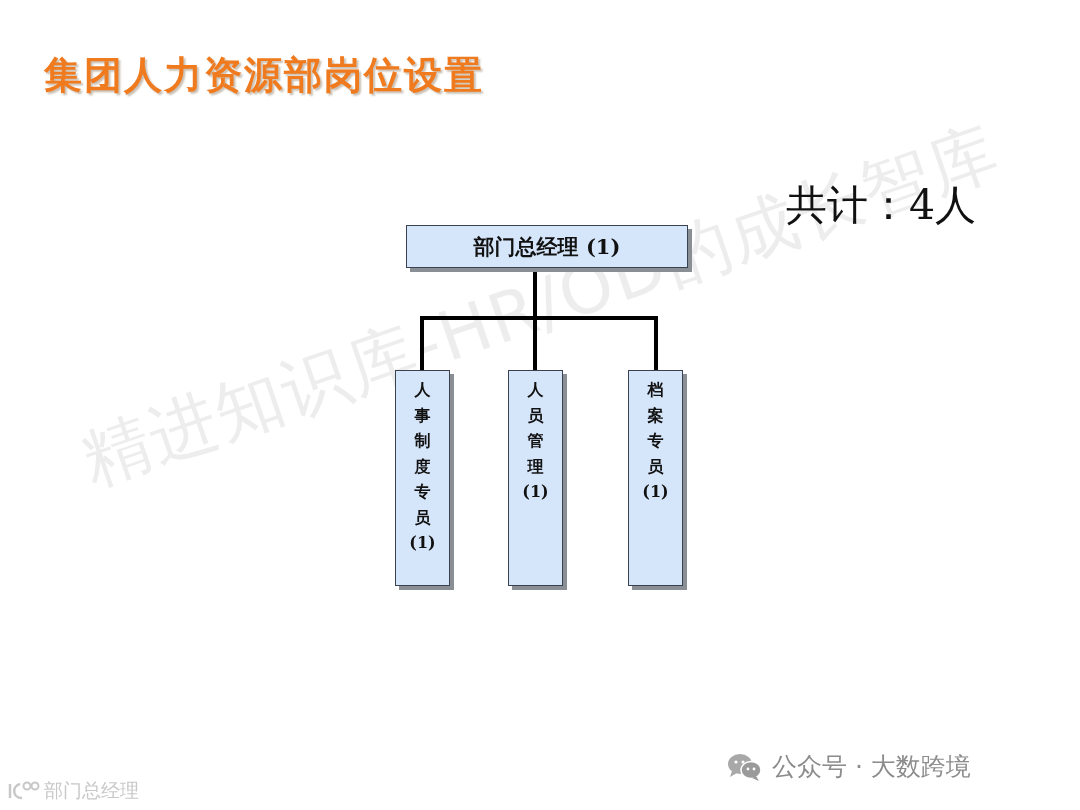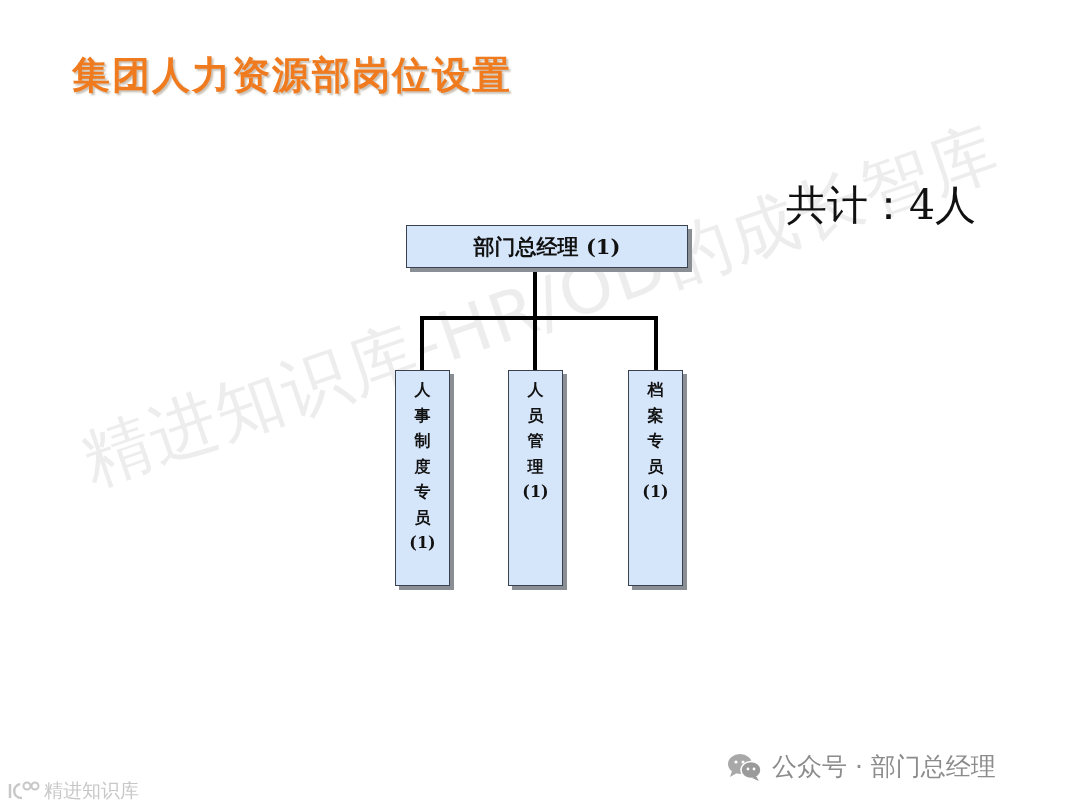--- a/index.html
+++ b/index.html
@@ -7,21 +7,20 @@
     width: 1080px; height: 810px; position: relative; overflow: hidden;
     background: #ffffff;
     font-family: "DejaVu Serif", "Liberation Serif", serif;
   }
   .title {
     position: absolute; left: 44px; top: 50px;
     font-size: 38px; font-weight: bold; letter-spacing: 2px;
     color: #f07a1e;
     text-shadow: 2px 2px 2px #c9c0b4;
     white-space: nowrap;
-    margin-left: 28px;
   }
   .total {
     position: absolute; left: 786px; top: 178px;
     font-size: 41px; color: #111;
     font-family: "DejaVu Serif", serif;
     white-space: nowrap;
   }
   .box {
     position: absolute;
     background: #d6e6fa;
@@ -116,24 +115,24 @@
   <svg class="wechat-icon" viewBox="0 0 38 30">
     <ellipse cx="14" cy="12" rx="12" ry="10" fill="#a8a8a8"></ellipse>
     <path d="M6 19 L4 25 L11 21 Z" fill="#a8a8a8"></path>
     <ellipse cx="25" cy="18" rx="10" ry="8.5" fill="#9a9a9a" stroke="#fff" stroke-width="1.5"></ellipse>
     <path d="M30 24 L33 29 L26 26 Z" fill="#9a9a9a"></path>
     <circle cx="10" cy="10" r="1.6" fill="#fff"></circle>
     <circle cx="17" cy="10" r="1.6" fill="#fff"></circle>
     <circle cx="22" cy="17" r="1.4" fill="#fff"></circle>
     <circle cx="28" cy="17" r="1.4" fill="#fff"></circle>
   </svg>
-  <span>公众号 · 部门总经理</span>
+  <span>公众号 · 大数跨境</span>
 </div>
 
 <div class="footer-left">
   <svg class="logo-icon" viewBox="0 0 34 22">
     <path d="M4 4 L4 18" stroke="#c8c8c8" stroke-width="2.5" fill="none"></path>
     <path d="M14 4 C6 6 6 18 16 18" stroke="#c8c8c8" stroke-width="2.5" fill="none"></path>
     <circle cx="21" cy="6" r="3.5" stroke="#c8c8c8" stroke-width="2" fill="none"></circle>
     <circle cx="29" cy="6" r="3.5" stroke="#c8c8c8" stroke-width="2" fill="none"></circle>
   </svg>
-  <span>精进知识库</span>
+  <span>部门总经理</span>
 </div>
 
 </body></html>

